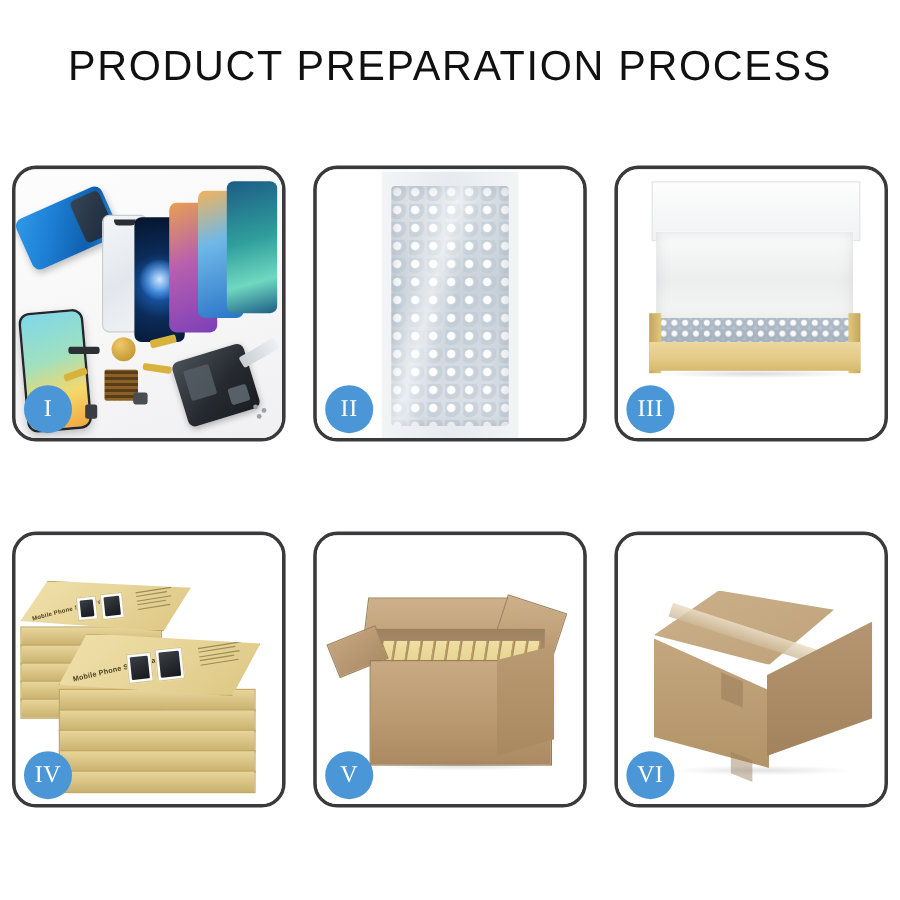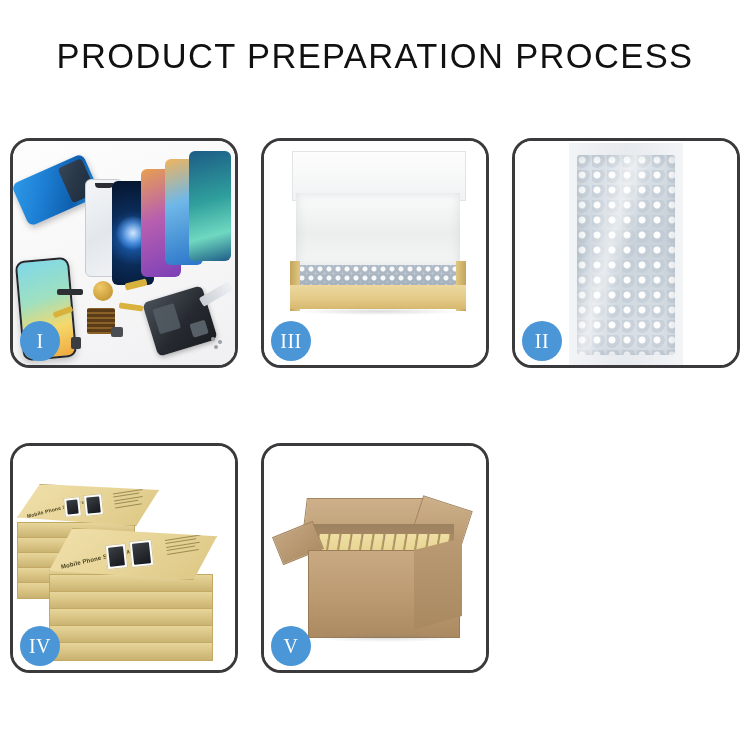--- a/index.html
+++ b/index.html
@@ -267,39 +267,39 @@
       <div class="screws">
         <i style="left:0;top:0"></i>
           <i style="left:7px;top:3px"></i>
           <i style="left:3px;top:8px"></i>
       </div>
     </div>
     <div class="badge">I</div>
   </div>
 
   <div class="panel">
+    <div class="panel-scene bw-bg">
+      <div class="bw-sleeve"></div>
+      <div class="bw-pack"></div>
+      <div class="bw-sheen"></div>
+    </div>
+    <div class="badge">II</div>
+  </div>
+
+  <div class="panel">
     <div class="panel-scene b3-bg">
       <div class="b3-lid"></div>
       <div class="b3-foam"></div>
       <div class="b3-bubble"></div>
       <div class="b3-lwall"></div>
       <div class="b3-rwall"></div>
       <div class="b3-front"></div>
       <div class="b3-shadow"></div>
     </div>
     <div class="badge">III</div>
-  </div>
-
-  <div class="panel">
-    <div class="panel-scene bw-bg">
-      <div class="bw-sleeve"></div>
-      <div class="bw-pack"></div>
-      <div class="bw-sheen"></div>
-    </div>
-    <div class="badge">II</div>
   </div>
 
   <div class="panel">
     <div class="panel-scene b4-bg">
       <div class="stack">
 
         <div class="slab slab-side" style="left:0;top:56px;width:116px;height:15px;"></div>
         <div class="slab slab-side" style="left:0;top:71px;width:116px;height:15px;"></div>
         <div class="slab slab-side" style="left:0;top:86px;width:116px;height:15px;"></div>
         <div class="slab slab-side" style="left:0;top:101px;width:116px;height:15px;"></div>
@@ -372,14 +372,26 @@
           <i style="left:121px"></i>
       </div>
       <div class="c5-flapleft"></div>
       <div class="c5-body"></div>
       <div class="c5-right"></div>
       <div class="c5-shadow"></div>
     </div>
     <div class="badge">V</div>
   </div>
 
+  <div class="panel">
+    <div class="panel-scene b6-bg">
+      <div class="c6-top"></div>
+      <div class="c6-tape"></div>
+      <div class="c6-left"></div>
+      <div class="c6-right"></div>
+      <div class="c6-tab1"></div>
+      <div class="c6-tab2"></div>
+      <div class="c6-shadow"></div>
+    </div>
+    <div class="badge">VI</div>
+  </div>
 
 </div>
 
 </body></html>

